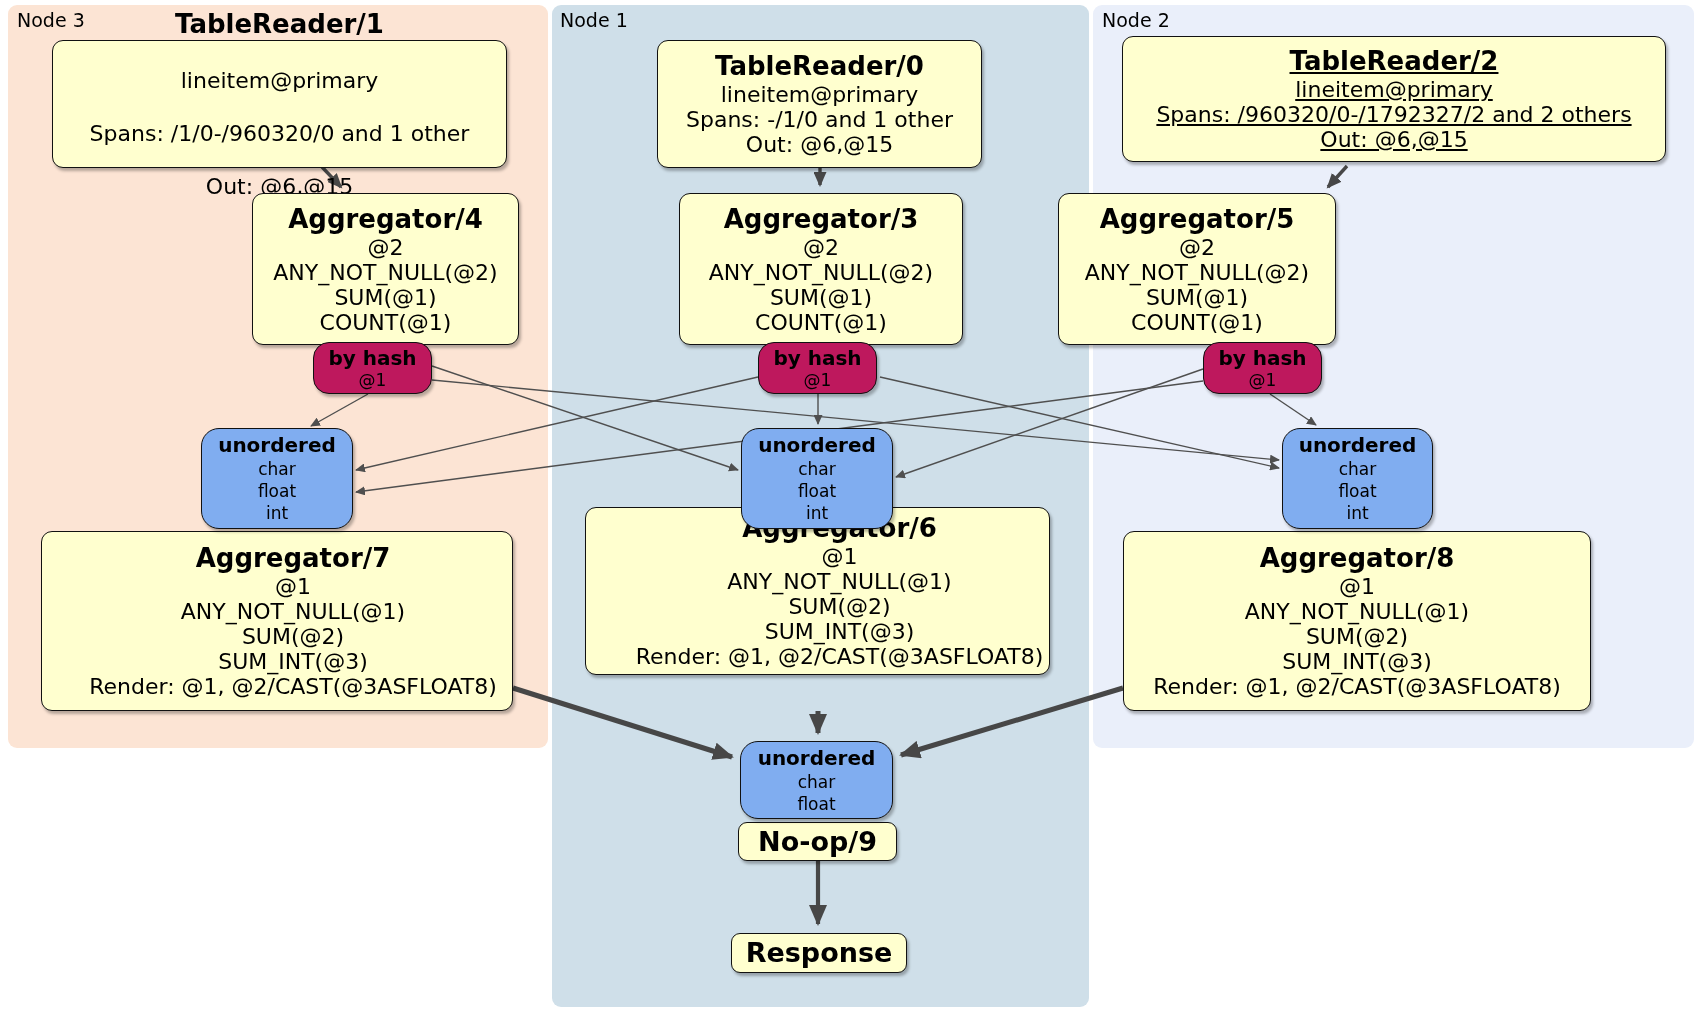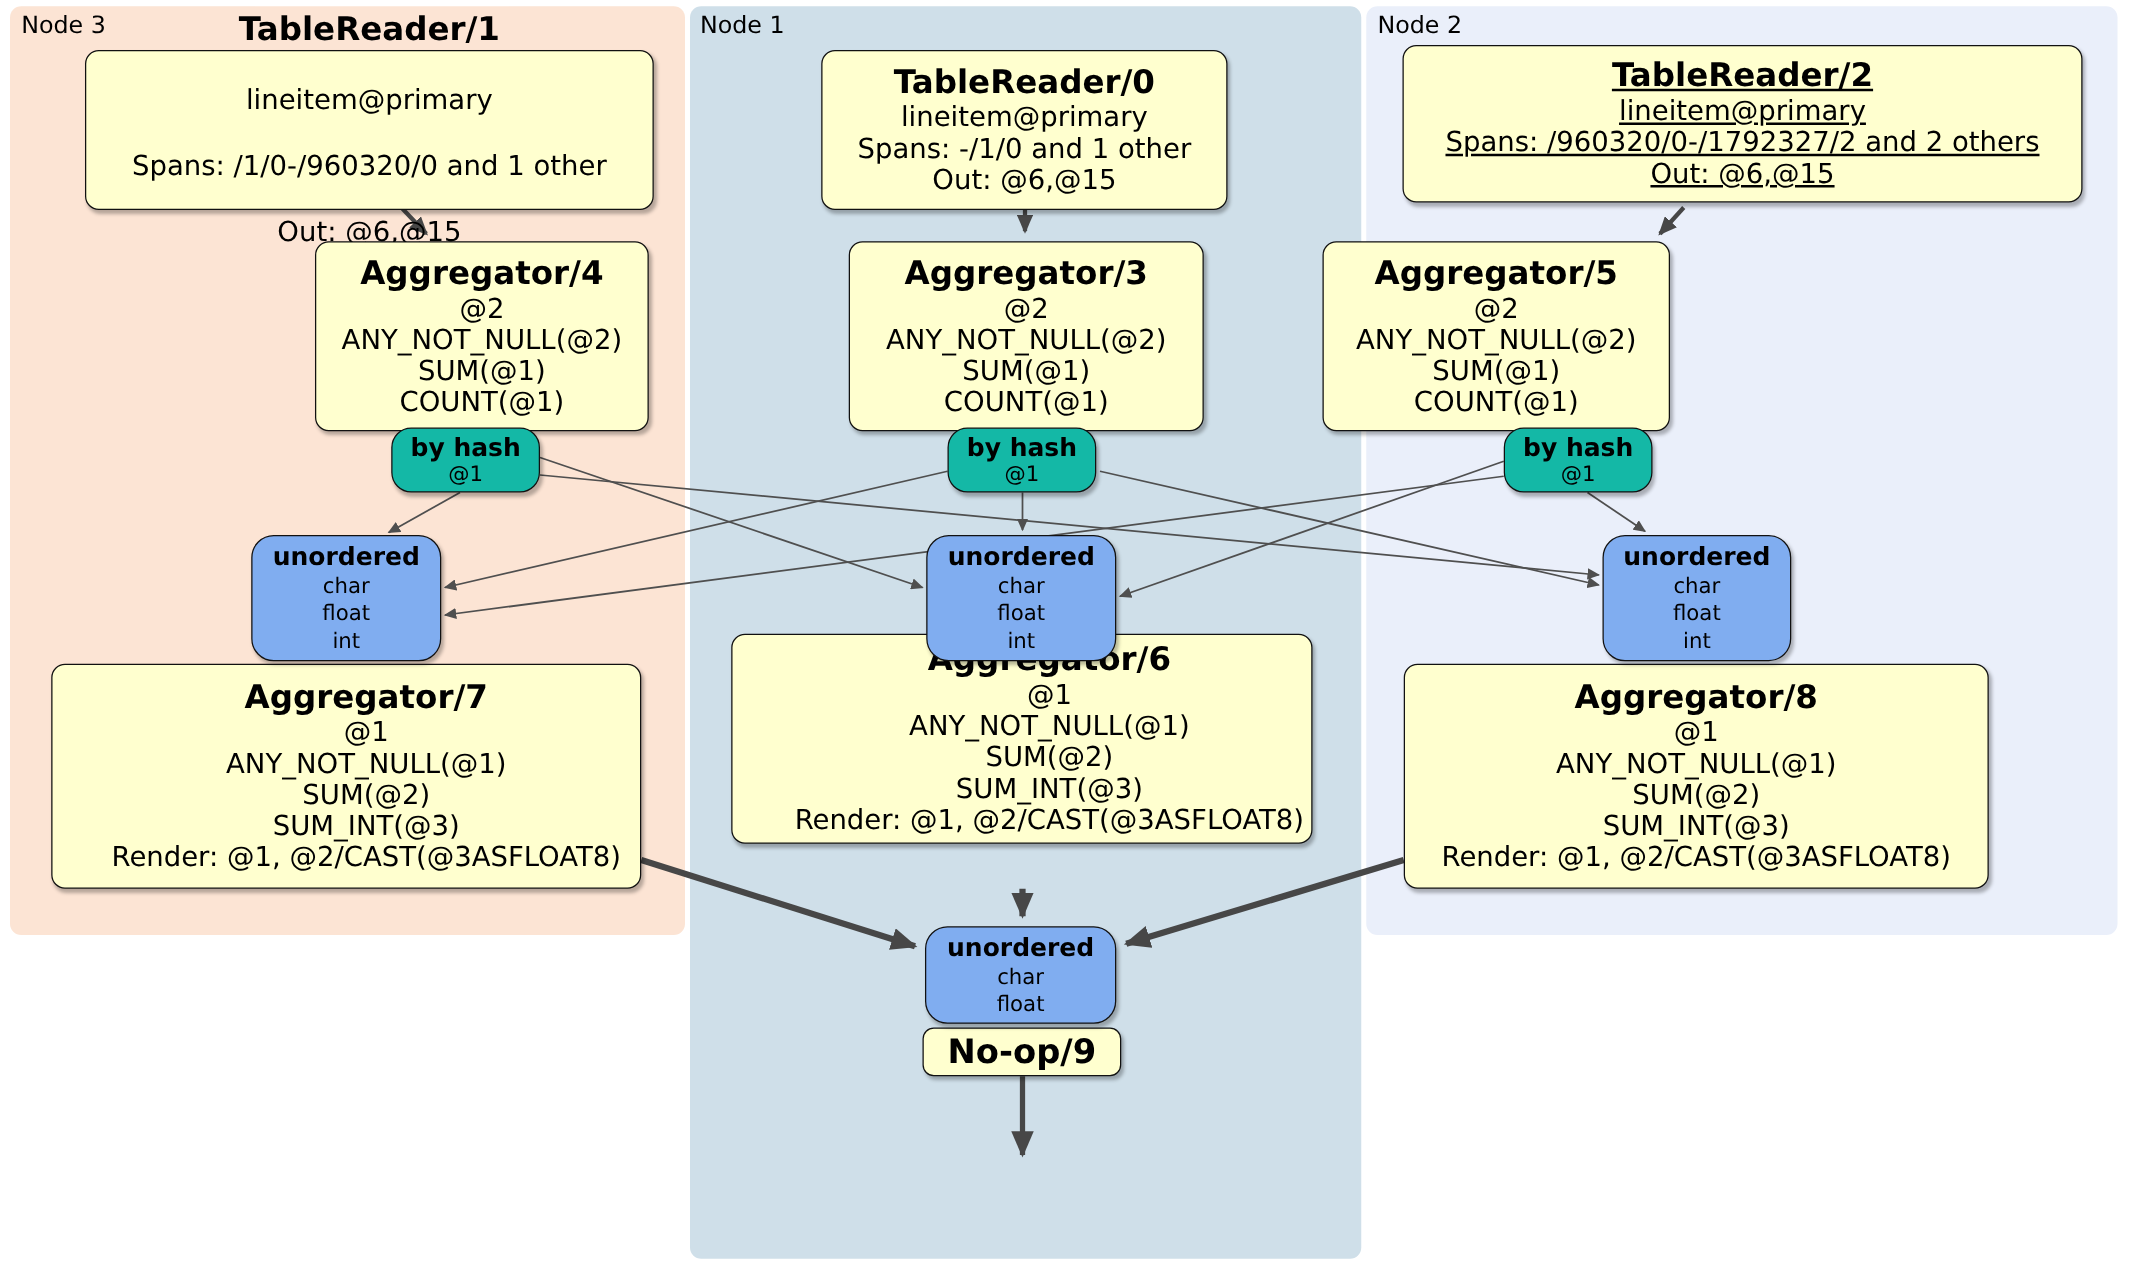--- a/index.html
+++ b/index.html
@@ -12,21 +12,21 @@
   #edges{position:absolute;left:0;top:0;z-index:2;}
   .nbox{
     position:absolute;z-index:3;box-sizing:border-box;
     background:#ffffcf;border:1.6px solid #111;border-radius:11px;
     display:flex;flex-direction:column;align-items:center;justify-content:center;
     text-align:center;box-shadow:2px 3px 3px rgba(0,0,0,0.28);
   }
   .nbox .title{font-weight:bold;font-size:26px;line-height:31px;white-space:nowrap;}
   .nbox .bline{font-size:22px;line-height:25px;white-space:nowrap;}
   .router{
-    background:#14b8a6;border-radius:16px;z-index:4;
+    background:#be185d;border-radius:16px;z-index:4;
   }
   .router .title{font-size:20px;line-height:24px;}
   .router .bline{font-size:17px;line-height:21px;}
   .sync{
     background:#80adf0;border-radius:18px;z-index:4;
   }
   .sync .title{font-size:20px;line-height:25px;}
   .sync .bline{font-size:17px;line-height:22px;}
   .small-title .title{font-size:27px;line-height:32px;}
 </style>
@@ -70,21 +70,21 @@
     <path d="M1203,369 L896,477" stroke="#4f4f4f" stroke-width="1.4" fill="none" marker-end="url(#ah-sm)"></path>
     <path d="M1270,394 L1316,425" stroke="#4f4f4f" stroke-width="1.4" fill="none" marker-end="url(#ah-sm)"></path>
 
     <path d="M513,688 L732,757" stroke="#474747" stroke-width="5" fill="none" marker-end="url(#ah-big)"></path>
     <path d="M818,711 L818,733" stroke="#474747" stroke-width="5" fill="none" marker-end="url(#ah-big)"></path>
     <path d="M1123,688 L901,755" stroke="#474747" stroke-width="5" fill="none" marker-end="url(#ah-big)"></path>
 
     <path d="M818,861 L818,924" stroke="#474747" stroke-width="4.2" fill="none" marker-end="url(#ah-big)"></path>
   </svg>
 
-  <div class="nbox" style="left:68px;top:40px;width:455px;height:128px;gap:28px;">
+  <div class="nbox" style="left:52px;top:40px;width:455px;height:128px;gap:28px;">
     <div class="title">TableReader/1</div>
     <div class="bline">lineitem@primary</div>
     <div class="bline">Spans: /1/0-/960320/0 and 1 other</div>
     <div class="bline">Out: @6,@15</div>
   </div>
   <div class="nbox" style="left:657px;top:40px;width:325px;height:128px;">
     <div class="title">TableReader/0</div>
     <div class="bline">lineitem@primary</div>
     <div class="bline">Spans: -/1/0 and 1 other</div>
     <div class="bline">Out: @6,@15</div>
@@ -177,14 +177,17 @@
 
   <div class="nbox sync" style="left:740px;top:741px;width:153px;height:78px;">
     <div class="title" style="font-weight:bold;">unordered</div>
     <div class="bline">char</div>
     <div class="bline">float</div>
   </div>
 
   <div class="nbox small-title" style="left:738px;top:822px;width:159px;height:39px;border-radius:9px;">
     <div class="title">No-op/9</div>
   </div>
+  <div class="nbox small-title" style="left:731px;top:933px;width:176px;height:40px;border-radius:9px;">
+    <div class="title">Response</div>
+  </div>
 
 </div>
 
 </body></html>

